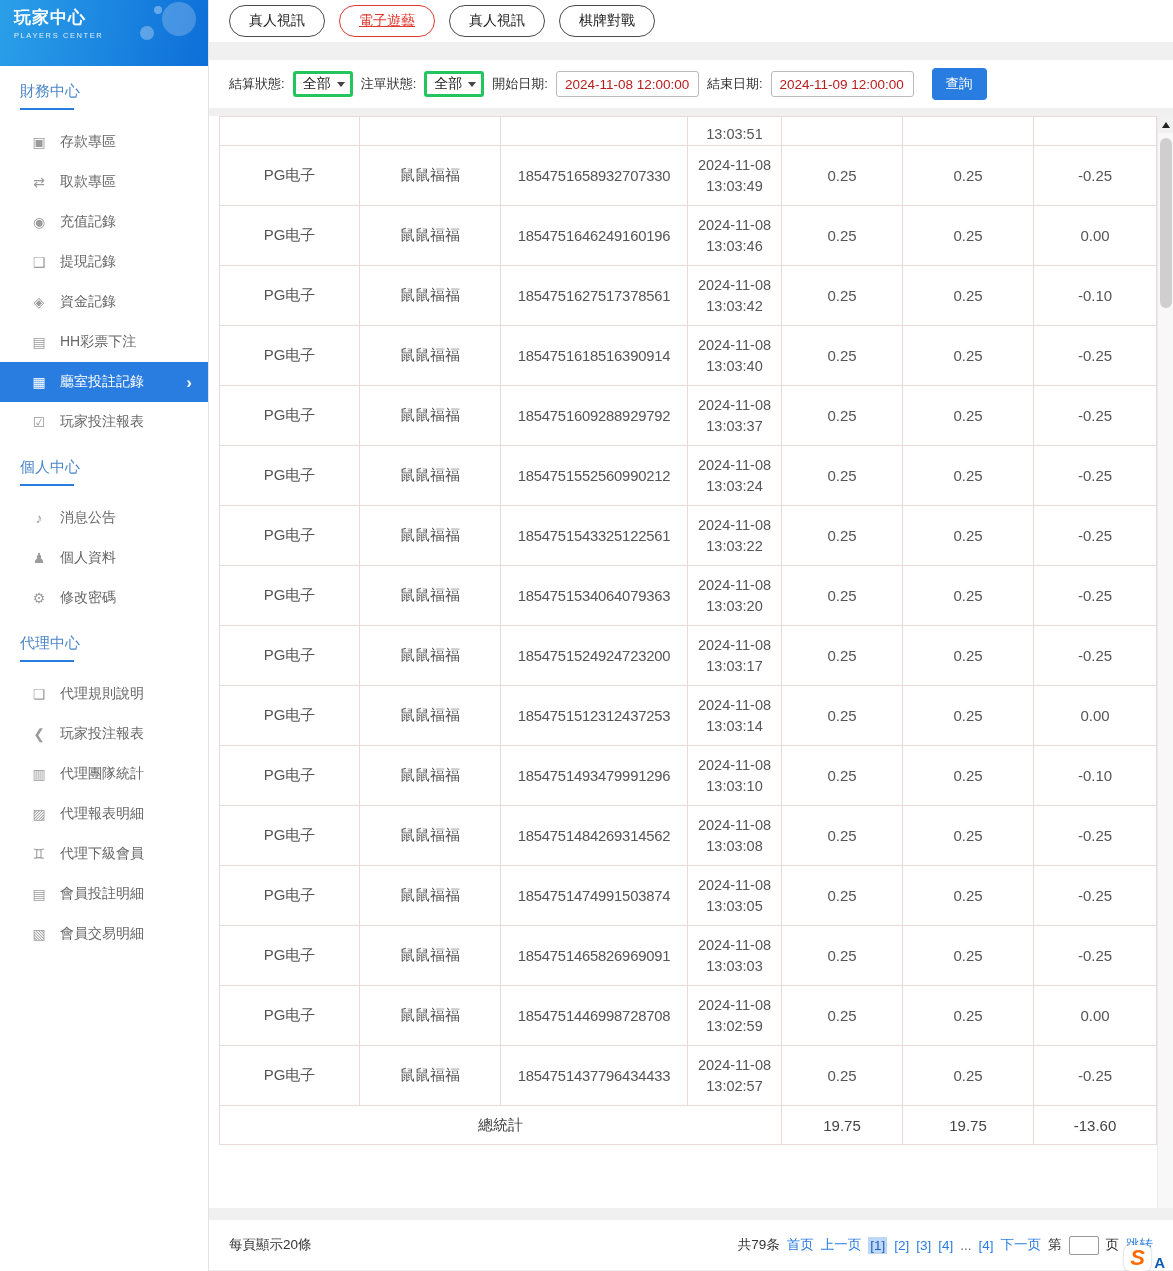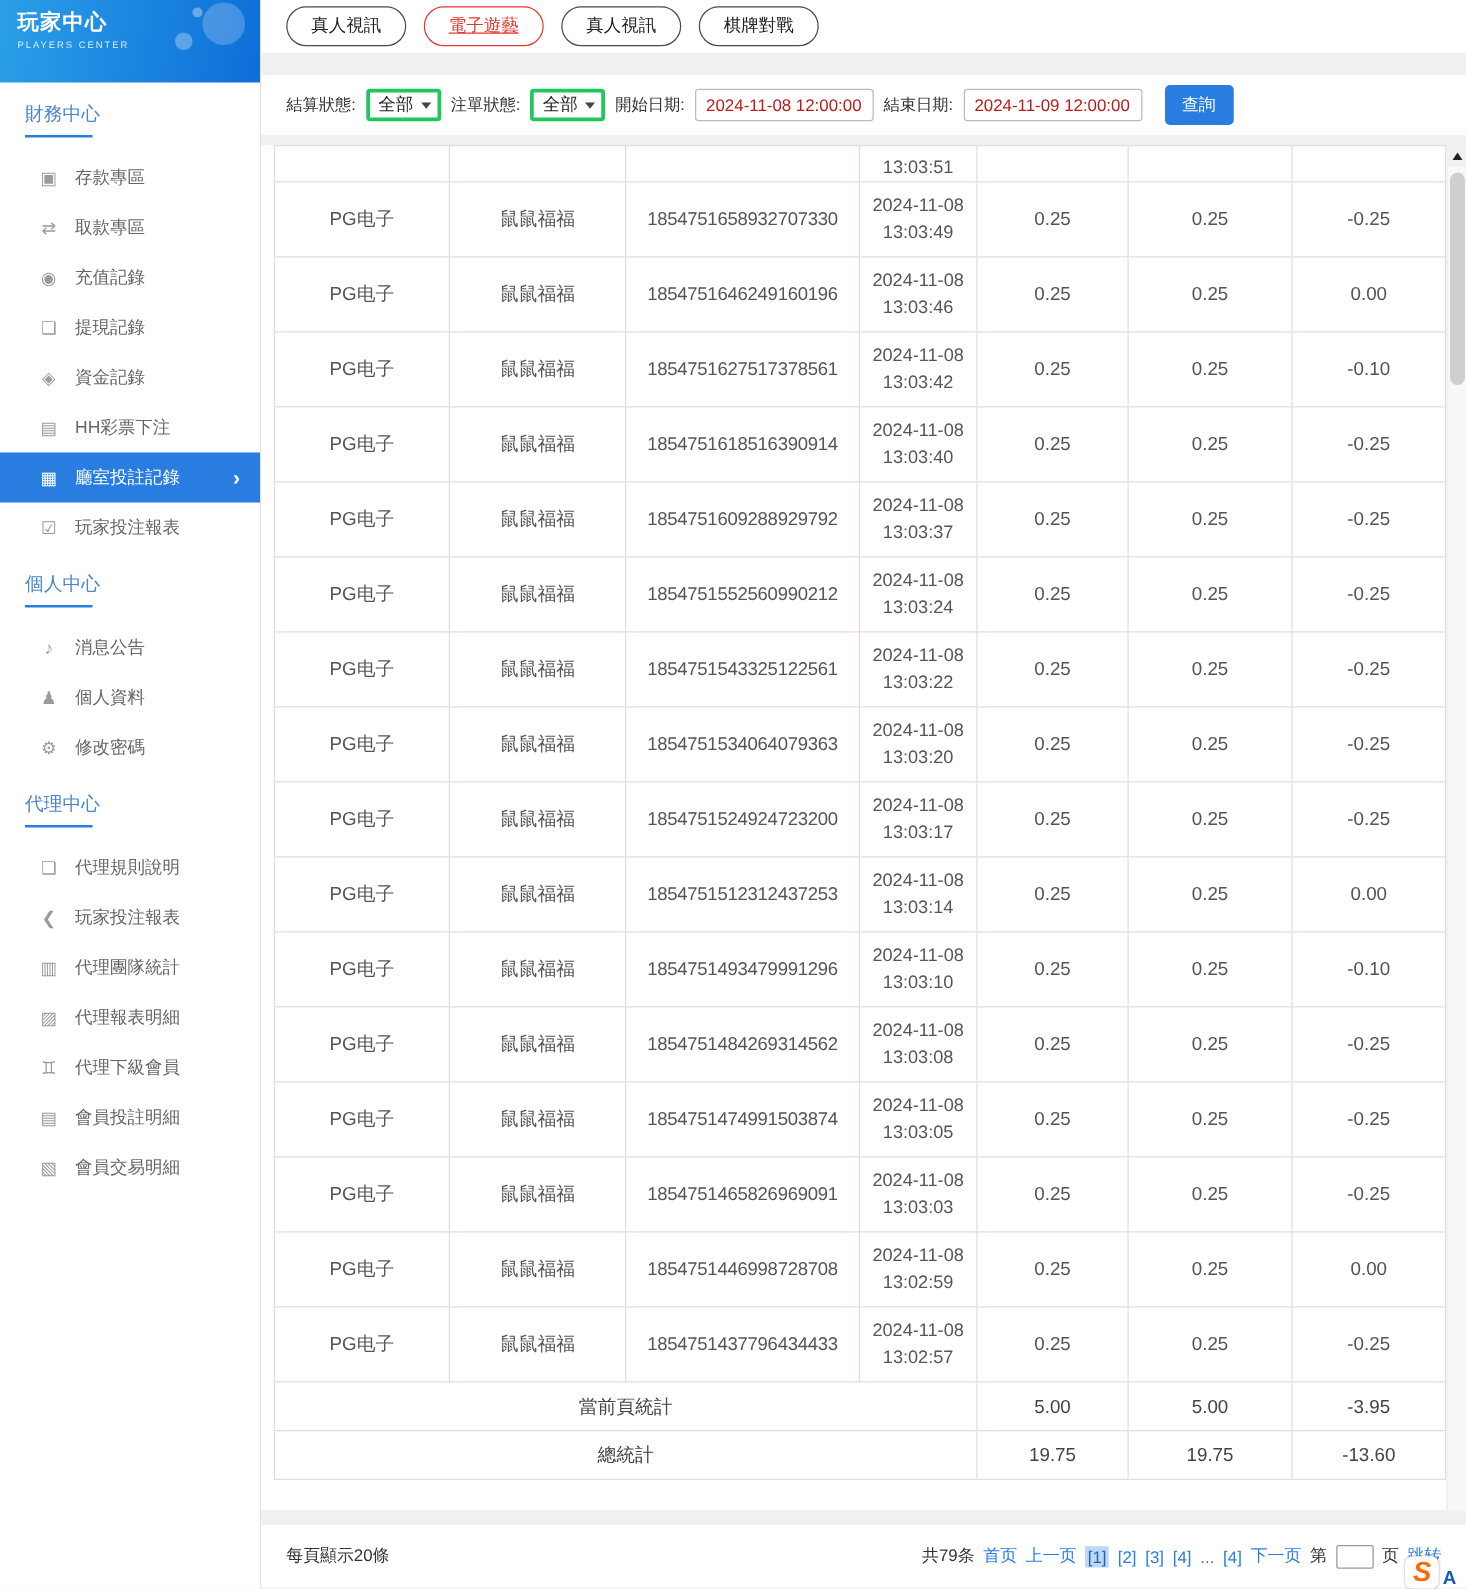--- a/index.html
+++ b/index.html
@@ -404,26 +404,20 @@
               <td class="cell-id">1854751437796434433</td>
               <td class="cell-time">
                 <div>2024-11-08</div>
                 <div>13:02:57</div>
               </td>
               <td>0.25</td>
               <td>0.25</td>
               <td>-0.25</td>
             </tr>
             <tr class="summary">
-              <td class="sum-label" colspan="4">當前頁統計</td>
-              <td class="sum-val">5.00</td>
-              <td class="sum-val">5.00</td>
-              <td class="sum-val">-3.95</td>
-            </tr>
-            <tr class="summary">
               <td class="sum-label" colspan="4">總統計</td>
               <td class="sum-val">19.75</td>
               <td class="sum-val">19.75</td>
               <td class="sum-val">-13.60</td>
             </tr>
           </tbody>
       </table>
       <div class="scrollbar">
         <div class="scroll-up">
           <div class="tri"></div>

